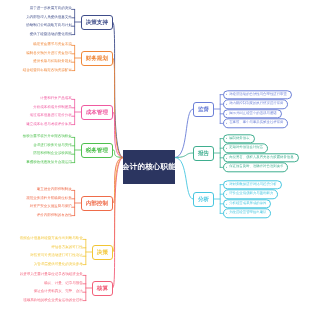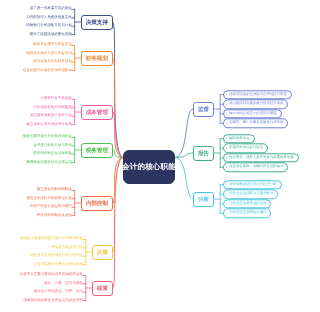--- a/index.html
+++ b/index.html
@@ -11,21 +11,21 @@
     position:relative;
   }
   #canvas{position:absolute;left:0;top:0;width:300px;height:312px;}
   svg.links{position:absolute;left:0;top:0;width:300px;height:312px;pointer-events:none;}
 
   
   .central{
     position:absolute;
     background:#2b3560;
     border:1px solid #2b3560;
-    border-radius:6px;
+    border-radius:0;
     color:#ffffff;
     font-size:7.5px;
     font-weight:bold;
     letter-spacing:0.2px;
     padding:16px 5px;
     white-space:nowrap;
     line-height:1;
     box-sizing:border-box;
     z-index:6;
   }

